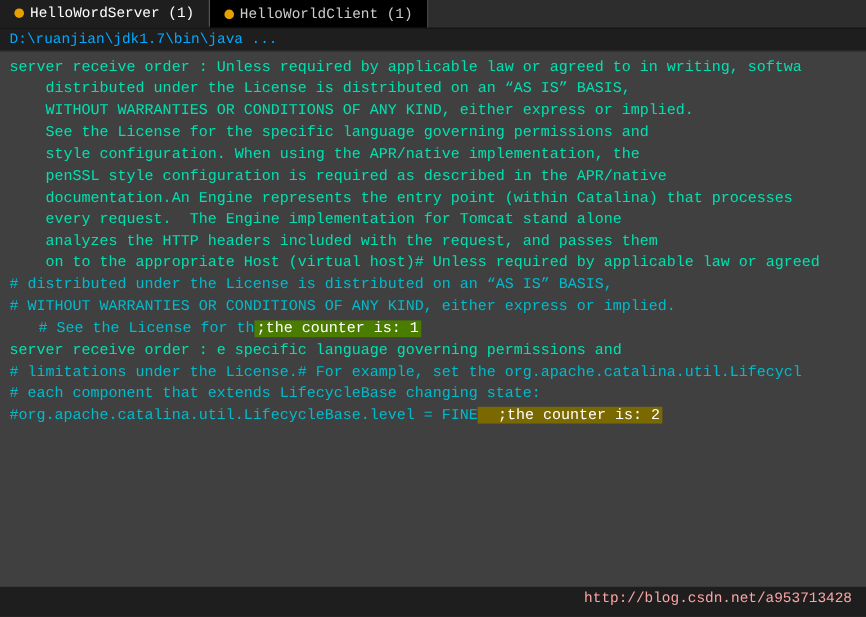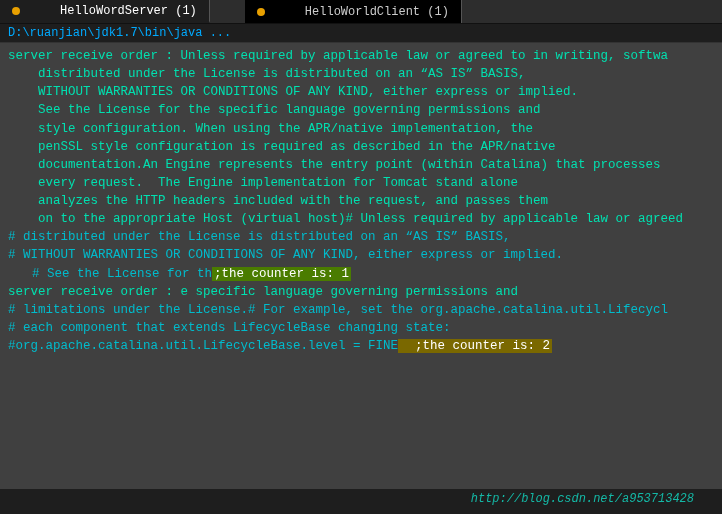--- a/index.html
+++ b/index.html
@@ -1,15 +1,15 @@
 <!DOCTYPE html>
 <html><head>
   <meta charset="utf-8">
   <style>
-    * { margin: 0; padding: 0; box-sizing: border-box; gap: 35px; }
+    * { margin: 0; padding: 0; box-sizing: border-box; }
     body {
       background: #1e1e1e;
       font-family: 'Courier New', Courier, monospace;
       font-size: 13px;
       width: 722px;
       height: 514px;
       overflow: hidden;
     }
 
     
@@ -80,24 +80,23 @@
     .highlight-yellow {
       background: #7a6800;
       color: #ffffff;
       padding: 0 2px;
     }
 
     
     .watermark {
       position: absolute;
       bottom: 8px;
-      right: 28px;
-      color: #14b8a6;
+      right: 12px;
+      color: #fca5a5;
       font-size: 12px;
-      font-style: italic;
     }
   </style>
 </head>
 <body>
 
 <div class="title-bar">
   <div class="tab active">
     <span class="tab-icon"></span>
     <span>HelloWordServer (1)</span>
   </div>

